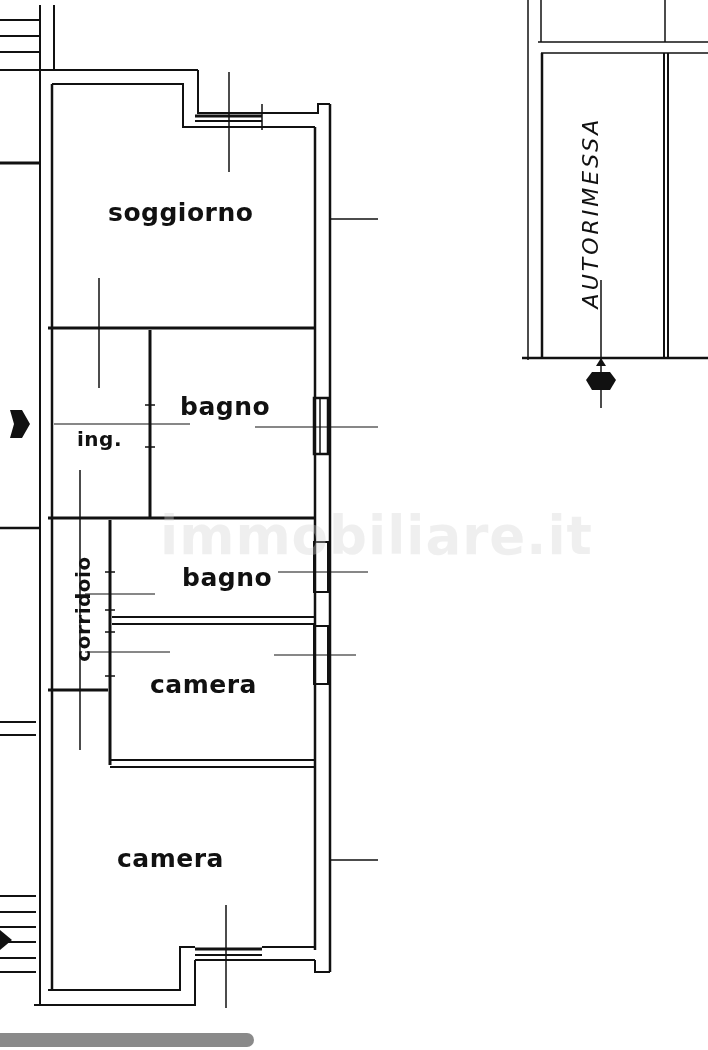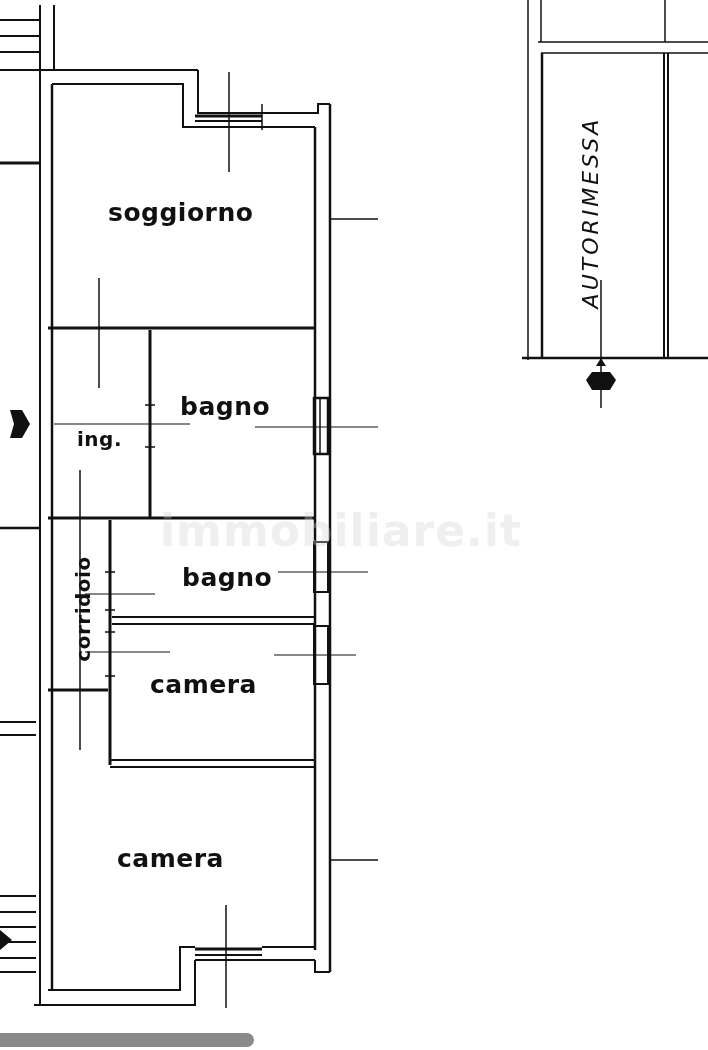--- a/index.html
+++ b/index.html
@@ -2,21 +2,21 @@
 <html><head>
 <meta charset="utf-8">
 <style>
   html, body { margin: 0; padding: 0; background: #ffffff; }
   body { width: 708px; height: 1050px; position: relative; overflow: hidden; font-family: "DejaVu Sans", sans-serif; }
   .plan { position: absolute; left: 0; top: 0; width: 708px; height: 1050px; }
   .plan line, .plan polyline, .plan rect.wall { stroke: #111; fill: none; }
   .lbl { position: absolute; font-family: "DejaVu Sans", sans-serif; font-weight: bold; color: #111; font-size: 25px; letter-spacing: 0.5px; white-space: nowrap; }
   .lbl-vert { transform: rotate(-90deg); transform-origin: center center; }
   .lbl-hand { position: absolute; font-family: "DejaVu Sans", sans-serif; font-style: italic; font-size: 22px; color: #111; letter-spacing: 3px; transform: rotate(-90deg); transform-origin: center center; white-space: nowrap; font-weight: normal; }
-  .watermark { position: absolute; left: 160px; top: 505px; font-family: "DejaVu Sans", sans-serif; font-weight: bold; font-size: 44px; color: rgba(210,210,210,0.35); letter-spacing: 1px; white-space: nowrap; }
+  .watermark { position: absolute; left: 160px; top: 505px; font-family: "DejaVu Sans", sans-serif; font-weight: bold; font-size: 53px; color: rgba(210,210,210,0.35); letter-spacing: 1px; white-space: nowrap; }
   .scrollbar { position: absolute; left: 0; top: 1033px; width: 254px; height: 14px; background: #8a8a8a; border-radius: 0 7px 7px 0; }
 </style>
 </head>
 <body>
 
 <svg class="plan" viewBox="0 0 708 1050" xmlns="http://www.w3.org/2000/svg">
 
   <g stroke="#111" stroke-width="2">
     <line x1="0" y1="20" x2="40" y2="20"></line>
     <line x1="0" y1="36" x2="40" y2="36"></line>

